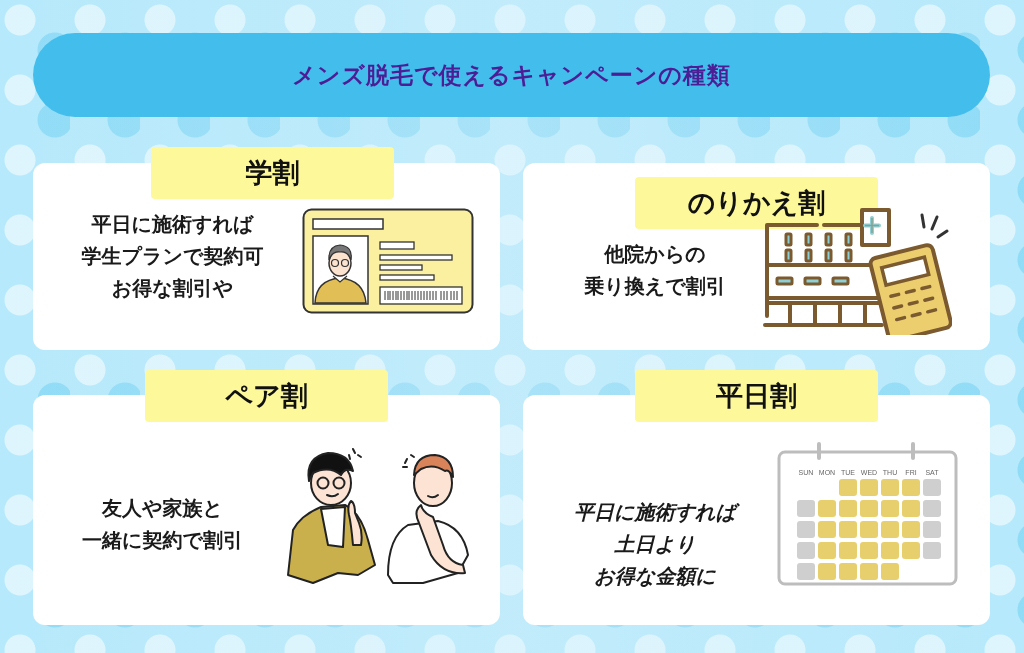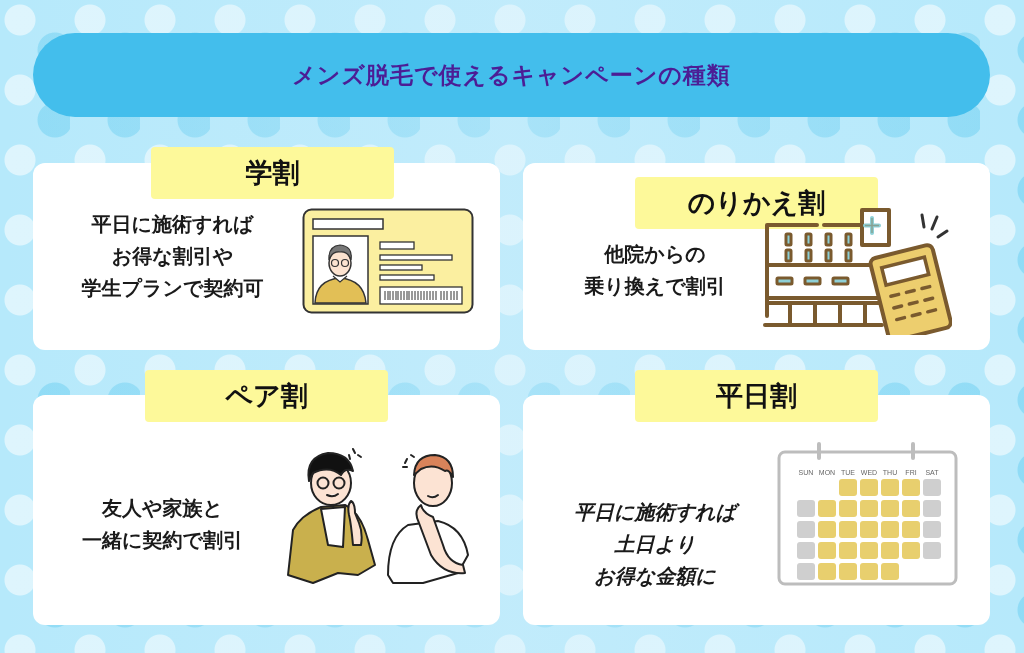--- a/index.html
+++ b/index.html
@@ -47,22 +47,22 @@
 <div class="bg-overlay"></div>
 
 <div class="title-banner">
   <h1>メンズ脱毛で使えるキャンペーンの種類</h1>
 </div>
 
 <div class="card" style="left:33px;top:163px;width:467px;height:187px;"></div>
 <div class="tag" style="left:151px;top:136px;margin-top:11px;">学割</div>
 <div class="card-text" style="left:55px;top:208px;width:235px;">
   <div>平日に施術すれば</div>
+  <div>学生プランで契約可</div>
   <div>お得な割引や</div>
-  <div>学生プランで契約可</div>
 </div>
 <svg class="illus" style="left:302px;top:208px;" width="172" height="106" viewBox="0 0 172 106">
   <rect x="1.5" y="1.5" width="169" height="103" rx="8" fill="#FBEFA0" stroke="#333" stroke-width="2"></rect>
   <rect x="11" y="11" width="70" height="10" fill="#fff" stroke="#333" stroke-width="1.5"></rect>
   <rect x="11" y="28" width="55" height="68" fill="#fff" stroke="#333" stroke-width="1.5"></rect>
   <path d="M13 95 Q14 72 38 70 Q62 72 64 95 Z" fill="#E2BF56" stroke="#333" stroke-width="1.5"></path>
   <path d="M31 68 L38 74 L45 68" fill="#fff" stroke="#333" stroke-width="1.2"></path>
   <ellipse cx="38" cy="55" rx="11" ry="13" fill="#FCE3D0" stroke="#333" stroke-width="1.5"></ellipse>
   <path d="M27 52 Q26 38 38 37 Q51 38 49 52 Q46 43 38 44 Q30 43 27 52 Z" fill="#777" stroke="#333" stroke-width="1.2"></path>
   <circle cx="33" cy="55" r="3.5" fill="none" stroke="#333" stroke-width="1.2"></circle>

